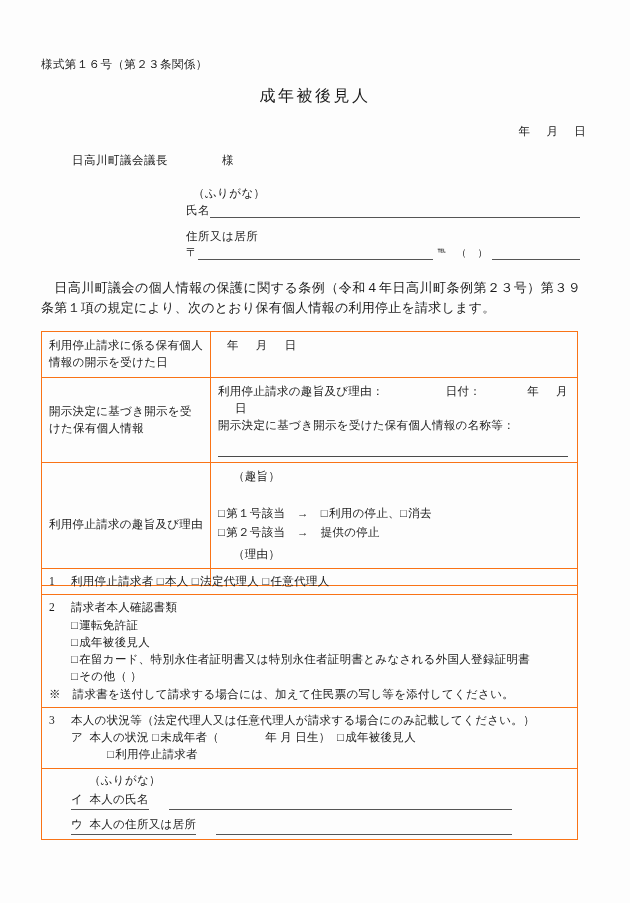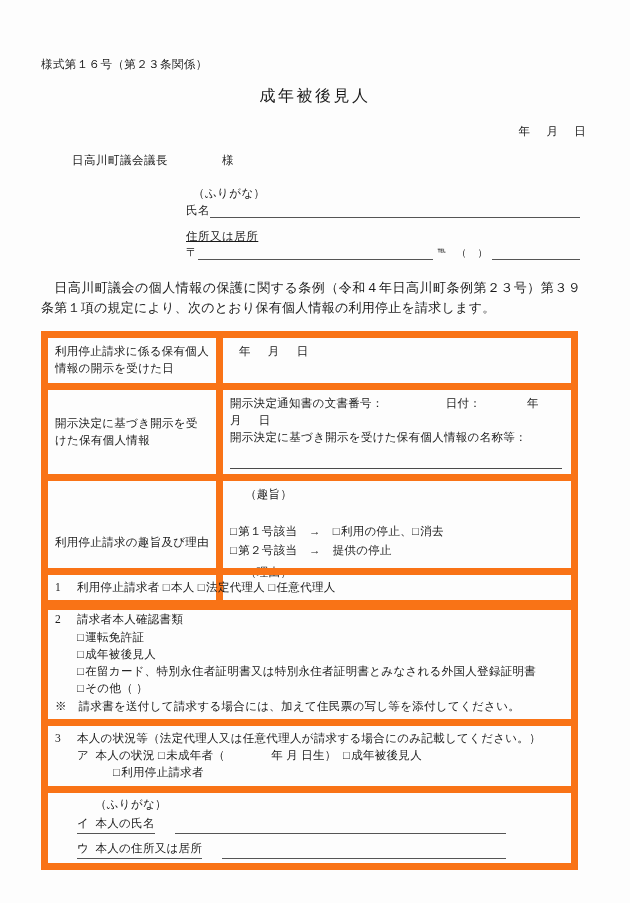--- a/index.html
+++ b/index.html
@@ -88,21 +88,20 @@
     flex: 0 0 auto;
   }
   .field-rule {
     flex: 1 1 auto;
     border-bottom: 1px solid #555;
     height: 13px;
   }
   .addr-label {
     margin-top: 11px;
     letter-spacing: 0.5px;
-    text-decoration: underline;
   }
   .addr-row {
     display: flex;
     align-items: flex-end;
     margin-top: 1px;
   }
   .zip {
     flex: 0 0 auto;
     letter-spacing: 0.5px;
   }
@@ -132,21 +131,21 @@
   
   .tbl {
     position: absolute;
     left: 41px;
     width: 537px;
     border-collapse: collapse;
     table-layout: fixed;
     font-size: 11.5px;
   }
   .tbl td {
-    border: 7px solid #f97316;
+    border: 1px solid #f97316;
     vertical-align: top;
     padding: 5px 7px;
     letter-spacing: 0.3px;
     line-height: 1.5;
   }
   #table-main { top: 331px; }
   #table-main .lbl { width: 154px; }
   .mid { vertical-align: middle !important; }
 
   .inline-sp { display: inline-block; width: 17px; }
@@ -227,21 +226,21 @@
     <tbody>
         <tr>
       <td class="lbl mid">利用停止請求に係る保有個人情報の開示を受けた日</td>
       <td>
         <span class="inline-sp-s"></span><span>年</span><span class="inline-sp"></span><span>月</span><span class="inline-sp"></span><span>日</span>
       </td>
     </tr>
     <tr>
       <td class="lbl mid">開示決定に基づき開示を受けた保有個人情報</td>
       <td>
-        <div><span>開示決定通知書の文書番号：</span><span class="inline-sp-xl"></span><span>日付：</span><span class="inline-sp-l"></span><span>年</span><span class="inline-sp"></span><span>月</span><span class="inline-sp"></span><span>日</span></div>
+        <div><span>利用停止請求の趣旨及び理由：</span><span class="inline-sp-xl"></span><span>日付：</span><span class="inline-sp-l"></span><span>年</span><span class="inline-sp"></span><span>月</span><span class="inline-sp"></span><span>日</span></div>
         <div>開示決定に基づき開示を受けた保有個人情報の名称等：</div>
         <div class="cellline"></div>
       </td>
     </tr>
     <tr>
       <td class="lbl mid">利用停止請求の趣旨及び理由</td>
       <td style="height:112px">
         <div class="ind1">（趣旨）</div>
         <div style="margin-top:19px"><span class="chk">□</span><span>第１号該当　→　</span><span class="chk">□</span><span>利用の停止、</span><span class="chk">□</span><span>消去</span></div>
         <div style="margin-top:2px"><span class="chk">□</span><span>第２号該当　→　提供の停止</span></div>

